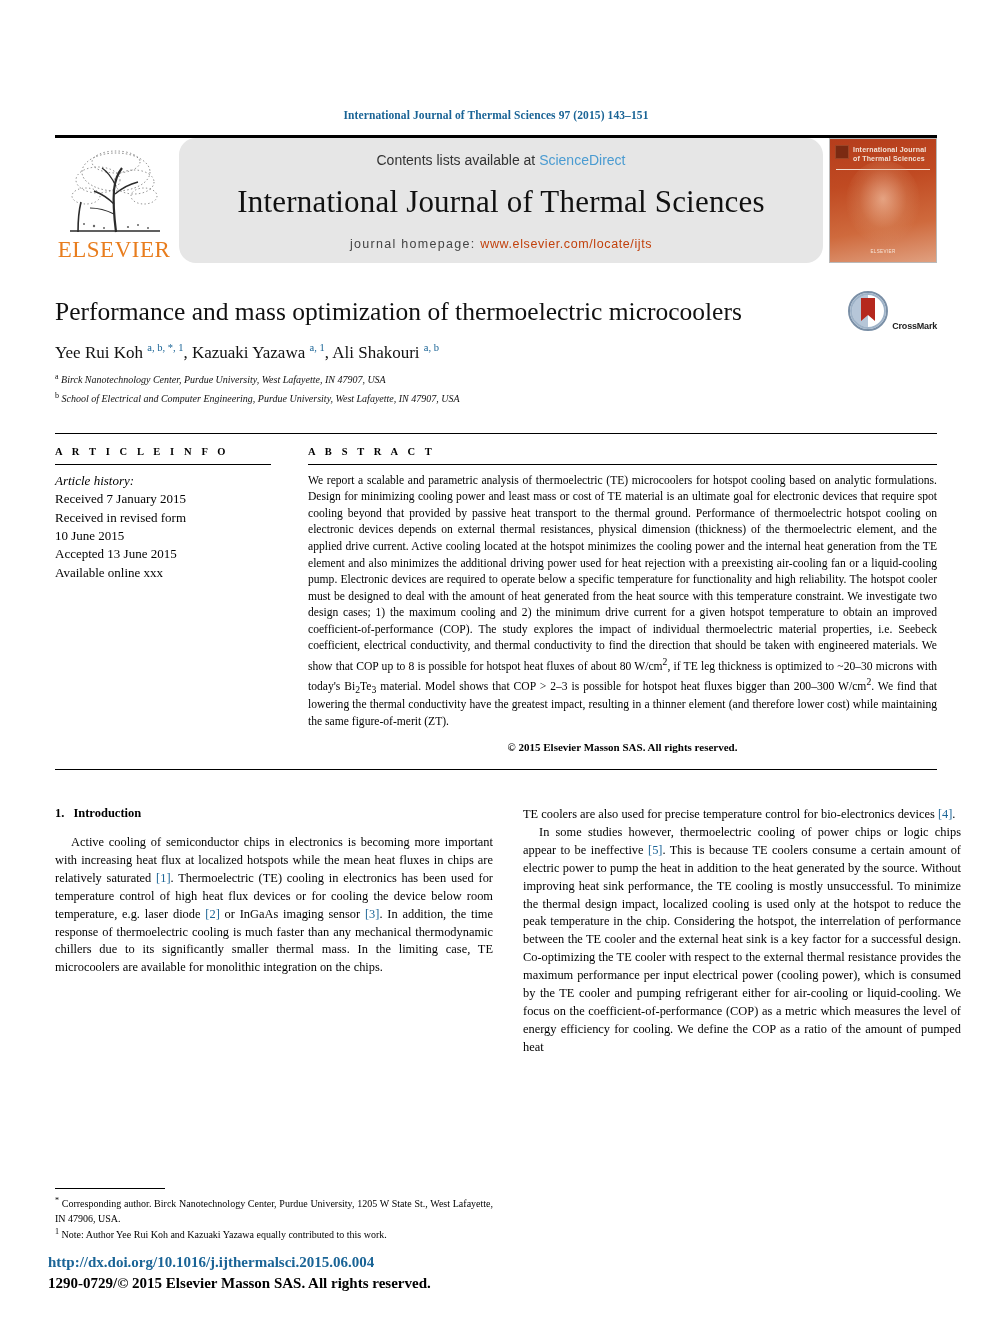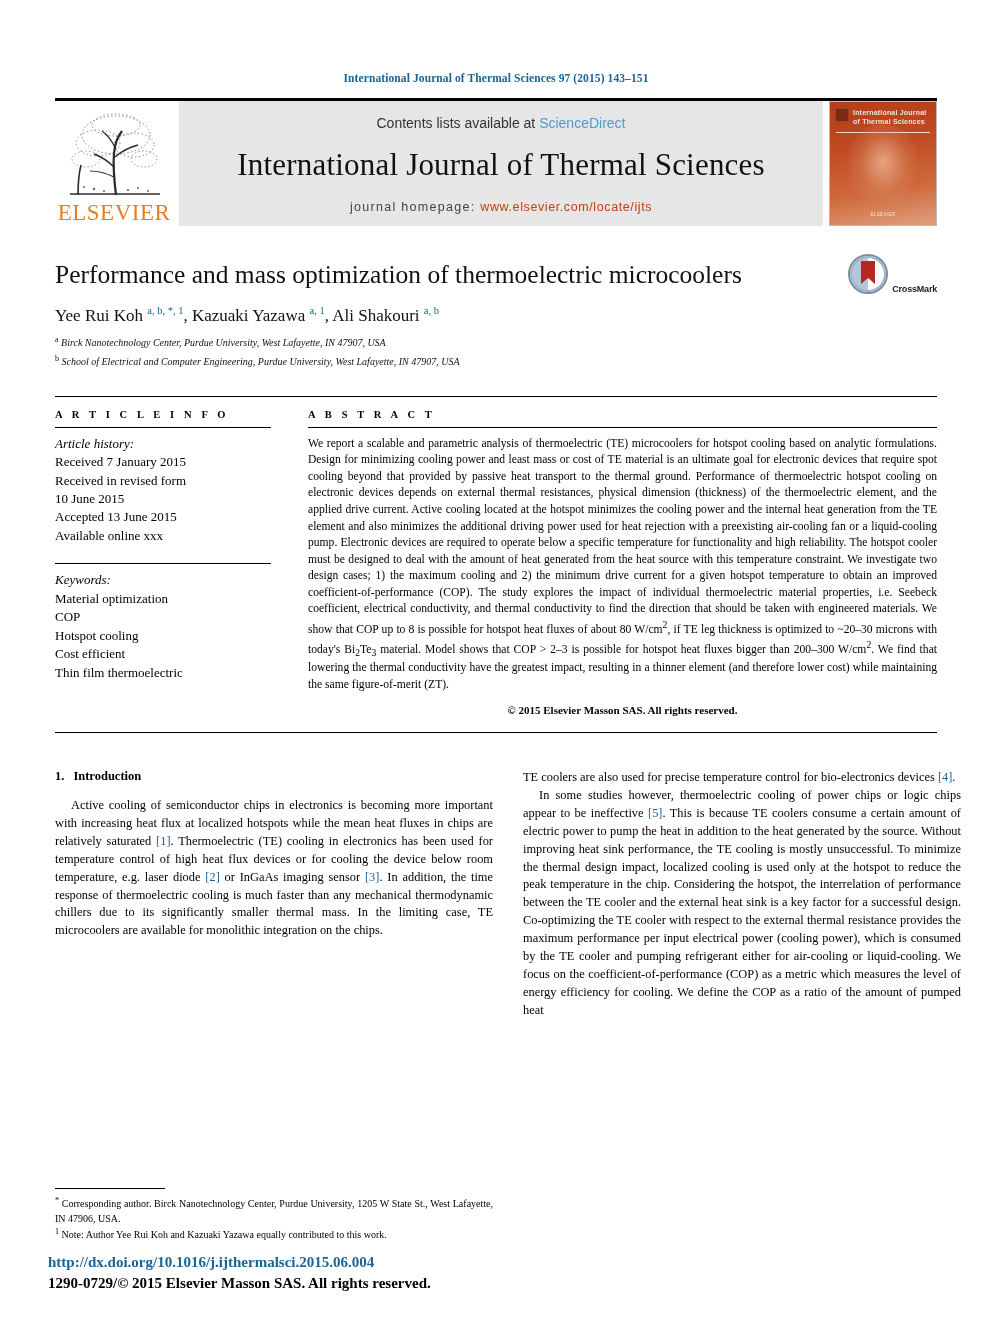--- a/index.html
+++ b/index.html
@@ -17,21 +17,21 @@
   .page { position: relative; width: 992px; height: 1323px; padding: 0; }
 
   
   .running-head {
     text-align: center;
     color: #1a6496;
     font-family: "Liberation Serif", serif;
     font-weight: bold;
     font-size: 11.5px;
     letter-spacing: 0.1px;
-    padding-top: 72px;
+    padding-top: 109px;
   }
 
   
   .masthead {
     margin: 14px 55px 0 55px;
     border-top: 3px solid #000;
     padding-top: 0;
     display: flex;
     align-items: stretch;
     height: 128px;
@@ -50,20 +50,21 @@
     line-height: 1;
   }
   .journal-banner {
     flex: 1 1 auto;
     background: #e6e6e6;
     margin-left: 6px; margin-right: 6px;
     display: flex; flex-direction: column;
     justify-content: space-between;
     align-items: center;
     padding: 14px 10px 12px 10px;
+    border-radius: 17px;
   }
   .contents-line {
     font-family: "Liberation Sans", sans-serif;
     font-size: 14px; color: #333;
   }
   .contents-line .sd { color: #4a9bd1; }
   .journal-name {
     font-family: "Liberation Serif", serif;
     font-size: 31px; color: #111;
     letter-spacing: 0.2px;
@@ -321,31 +322,20 @@
       <div class="sec-head">A R T I C L E   I N F O</div>
       <div class="hr-thin"></div>
       <div class="info-body">
         <div class="lbl">Article history:</div>
         <div>Received 7 January 2015</div>
         <div>Received in revised form</div>
         <div>10 June 2015</div>
         <div>Accepted 13 June 2015</div>
         <div>Available online xxx</div>
       </div>
-      <div class="kw-block">
-        <div class="kw-rule"></div>
-        <div class="info-body" style="margin-top:0">
-          <div class="lbl">Keywords:</div>
-          <div>Material optimization</div>
-          <div>COP</div>
-          <div>Hotspot cooling</div>
-          <div>Cost efficient</div>
-          <div>Thin film thermoelectric</div>
-        </div>
-      </div>
     </div>
 
     <div class="col-abs">
       <div class="sec-head">A B S T R A C T</div>
       <div class="hr-thin"></div>
       <div class="abstract-text">We report a scalable and parametric analysis of thermoelectric (TE) microcoolers for hotspot cooling based on analytic formulations. Design for minimizing cooling power and least mass or cost of TE material is an ultimate goal for electronic devices that require spot cooling beyond that provided by passive heat transport to the thermal ground. Performance of thermoelectric hotspot cooling on electronic devices depends on external thermal resistances, physical dimension (thickness) of the thermoelectric element, and the applied drive current. Active cooling located at the hotspot minimizes the cooling power and the internal heat generation from the TE element and also minimizes the additional driving power used for heat rejection with a preexisting air-cooling fan or a liquid-cooling pump. Electronic devices are required to operate below a specific temperature for functionality and high reliability. The hotspot cooler must be designed to deal with the amount of heat generated from the heat source with this temperature constraint. We investigate two design cases; 1) the maximum cooling and 2) the minimum drive current for a given hotspot temperature to obtain an improved coefficient-of-performance (COP). The study explores the impact of individual thermoelectric material properties, i.e. Seebeck coefficient, electrical conductivity, and thermal conductivity to find the direction that should be taken with engineered materials. We show that COP up to 8 is possible for hotspot heat fluxes of about 80 W/cm<sup>2</sup>, if TE leg thickness is optimized to ~20–30 microns with today's Bi<sub>2</sub>Te<sub>3</sub> material. Model shows that COP &gt; 2–3 is possible for hotspot heat fluxes bigger than 200–300 W/cm<sup>2</sup>. We find that lowering the thermal conductivity have the greatest impact, resulting in a thinner element (and therefore lower cost) while maintaining the same figure-of-merit (ZT).</div>
       <div class="copyright">© 2015 Elsevier Masson SAS. All rights reserved.</div>
     </div>
   </div>
 

